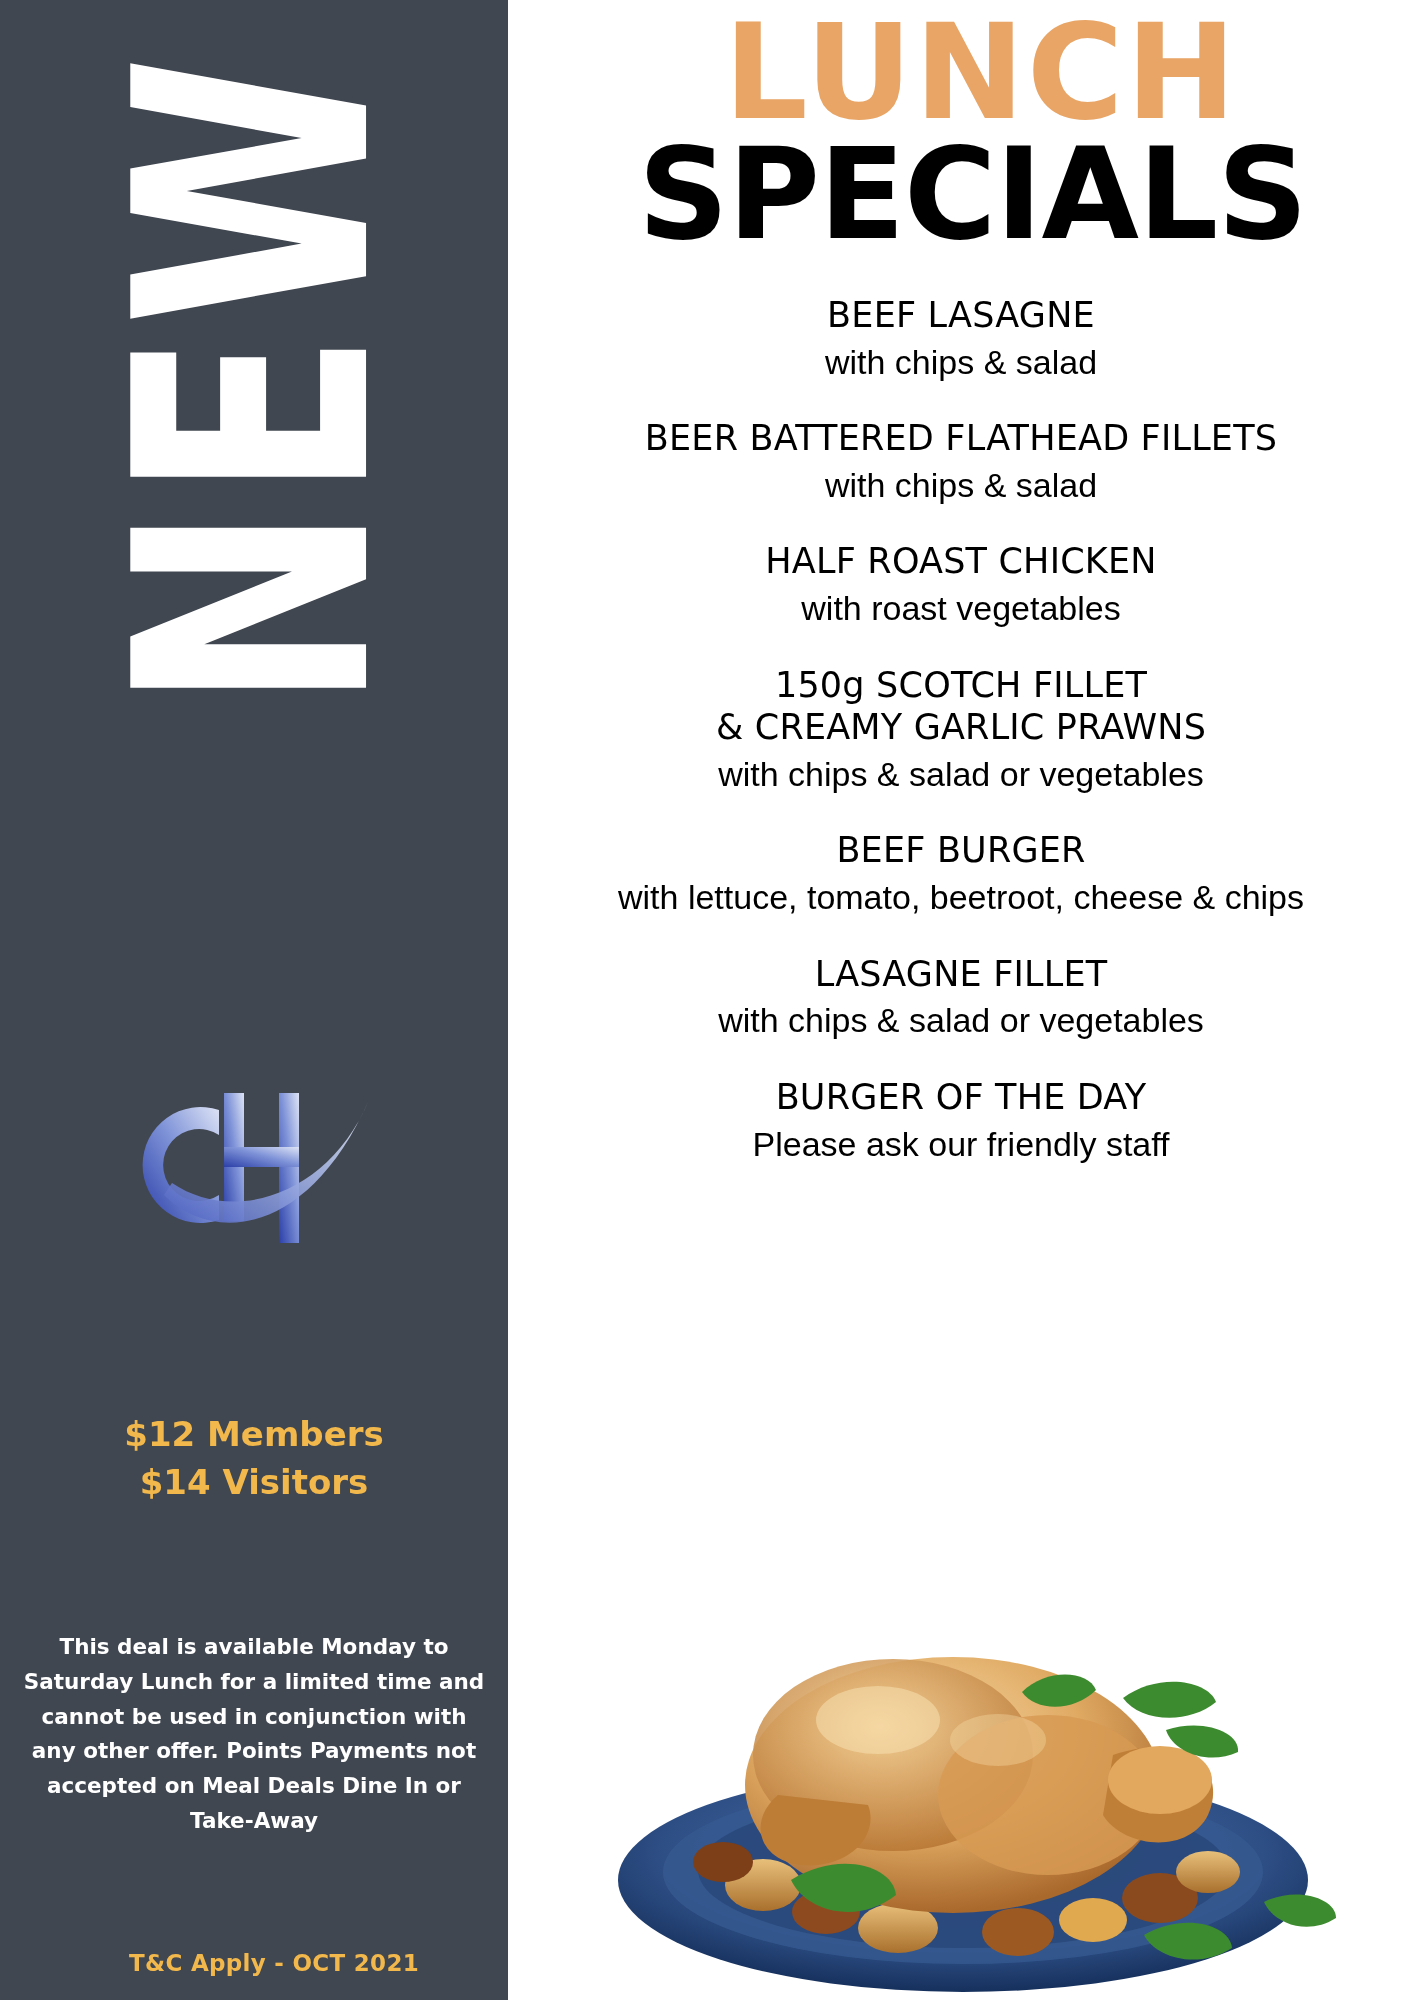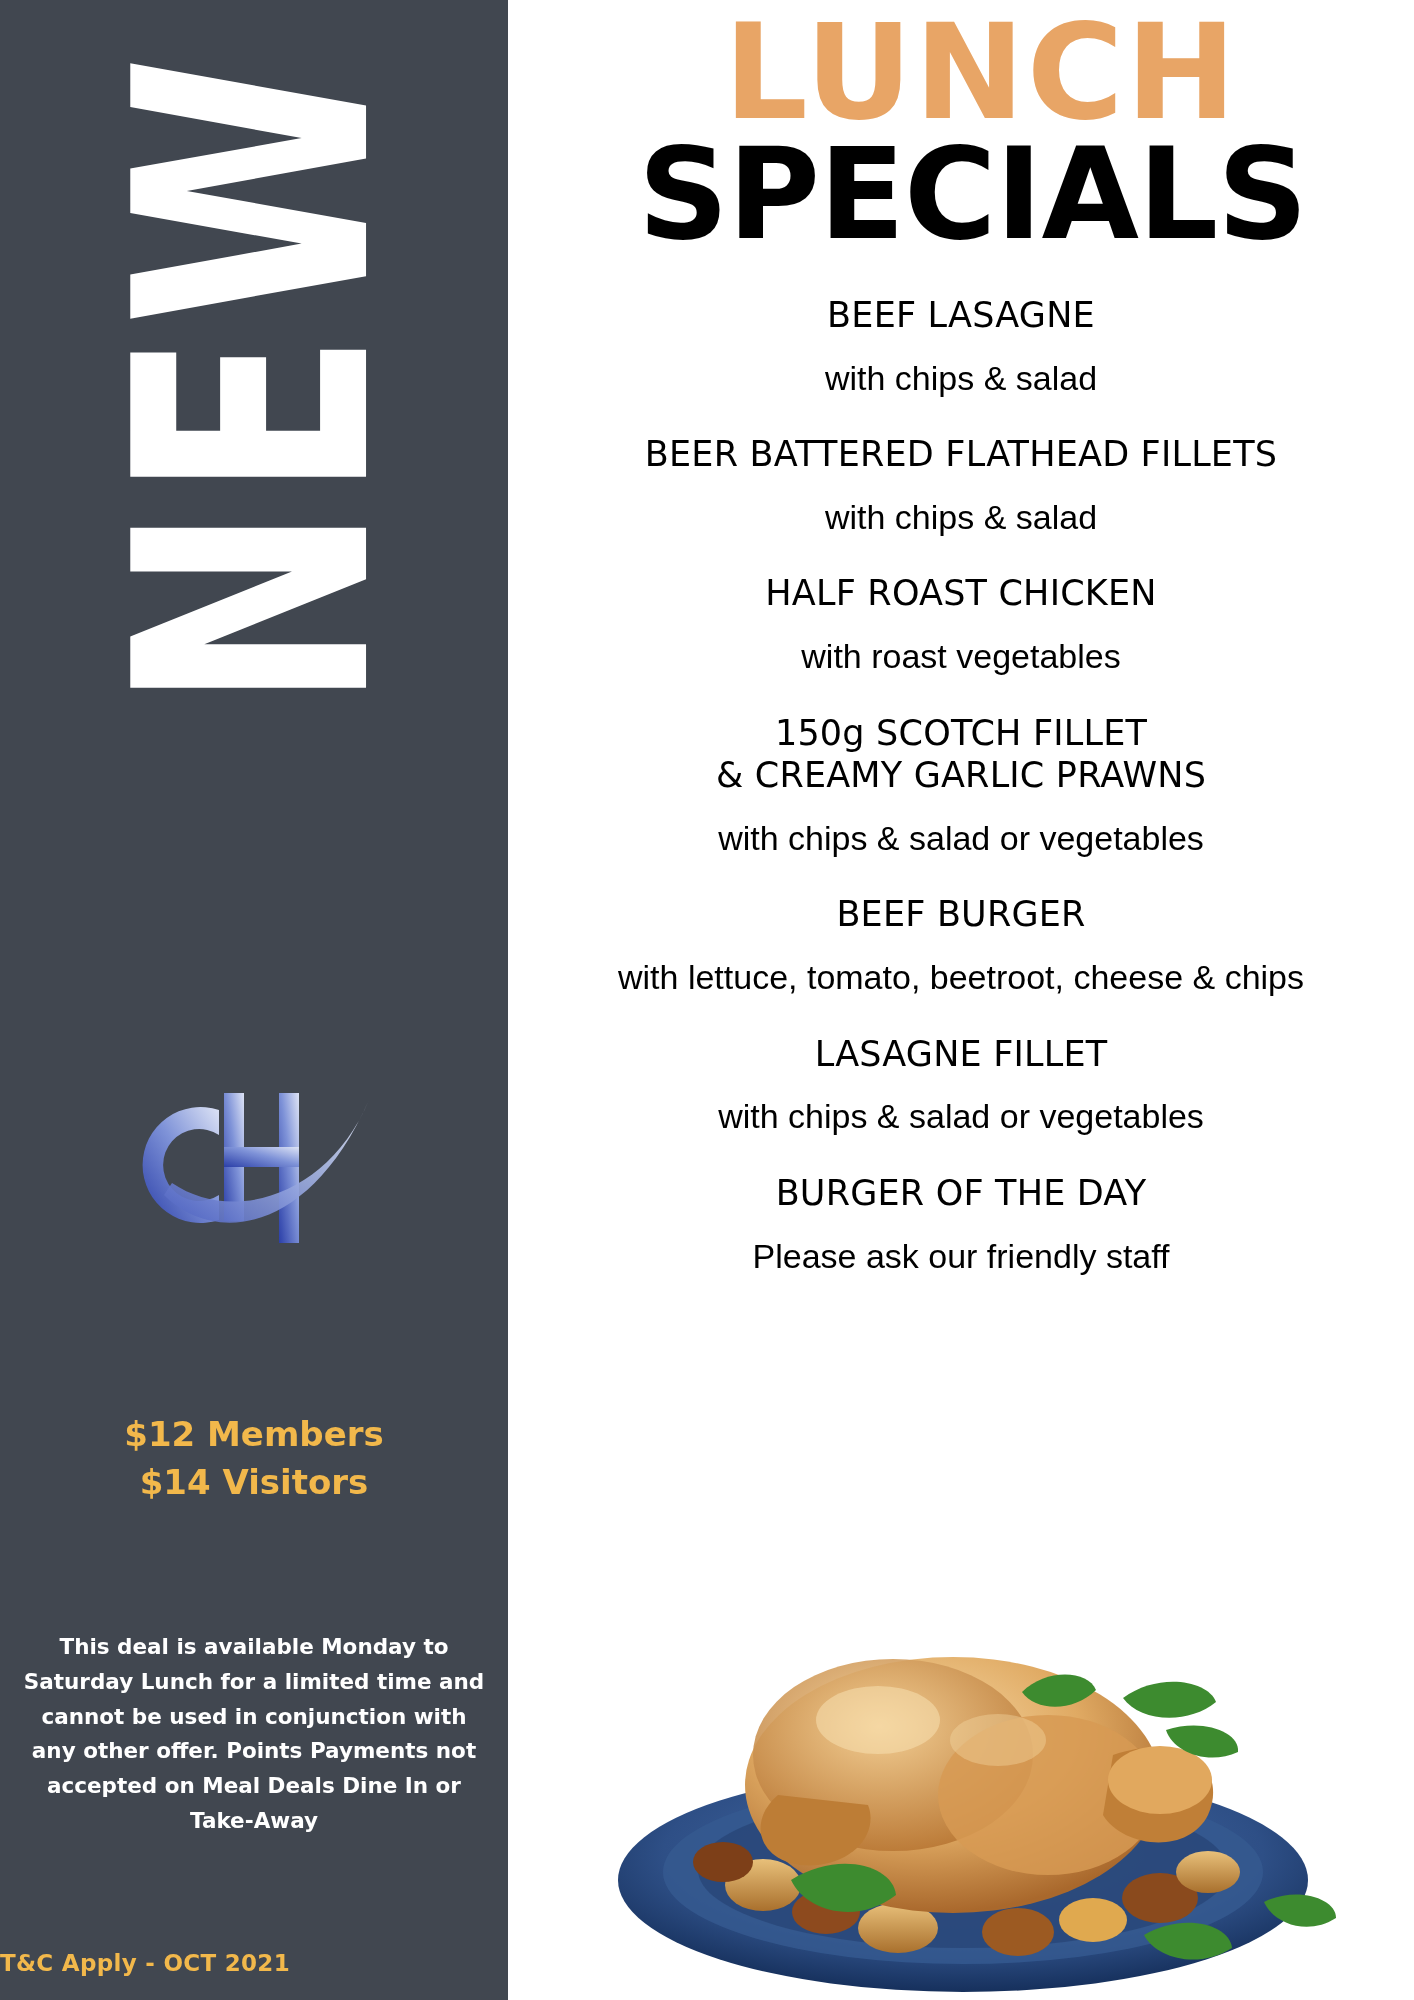--- a/index.html
+++ b/index.html
@@ -97,21 +97,21 @@
     font-weight: bold;
     font-size: 21.5px;
     line-height: 1.62;
   }
 
   .tc-line {
     position: absolute;
     top: 1950px;
     left: 0;
     width: 419px;
-    text-align: left;
+    text-align: right;
     color: #f2b84b;
     font-family: "DejaVu Sans", sans-serif;
     font-weight: bold;
     font-size: 23px;
     letter-spacing: 0.3px;
   }
 
   
   .right-panel {
     position: relative;
@@ -157,21 +157,21 @@
     line-height: 1.22;
     color: #000000;
     letter-spacing: 0.2px;
   }
   .item-desc {
     font-family: "Liberation Sans", sans-serif;
     font-weight: normal;
     font-size: 34px;
     line-height: 1.25;
     color: #000000;
-    margin-top: 20px;
+    margin-top: 4px;
   }
 
   
   .food-img {
     position: absolute;
     bottom: 0px;
     left: 40px;
     width: 830px;
     height: 420px;
   }

